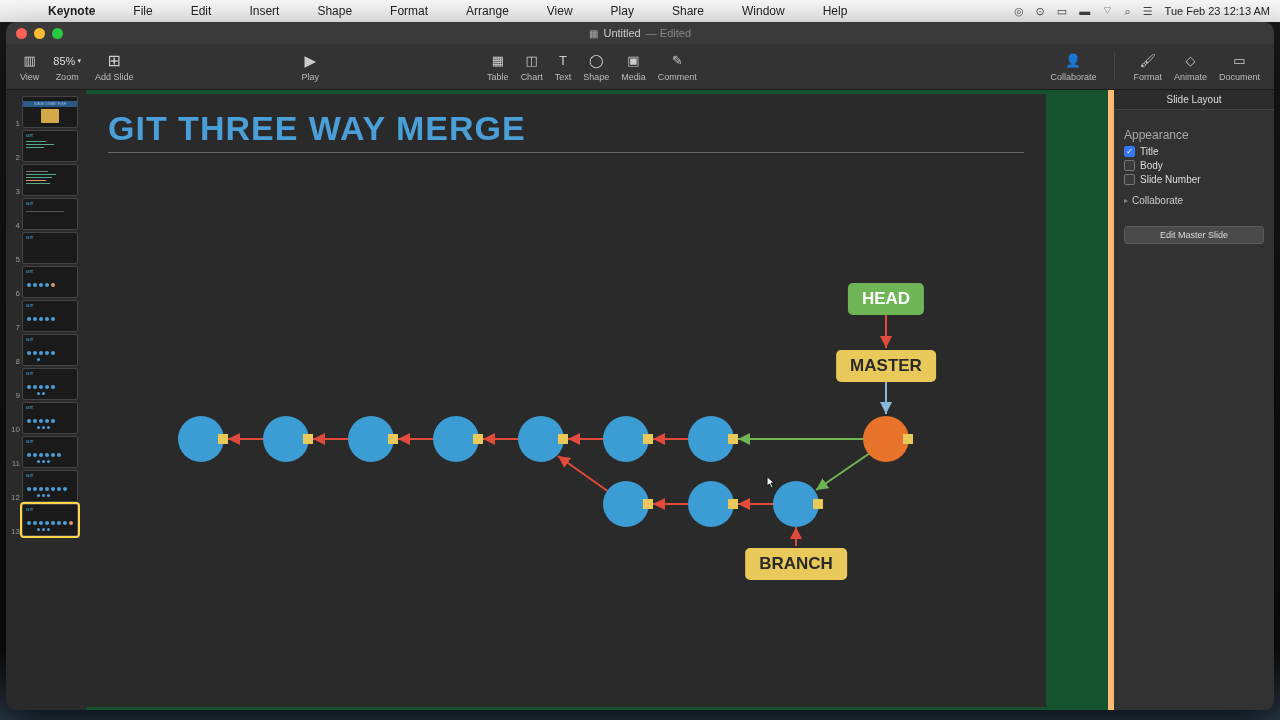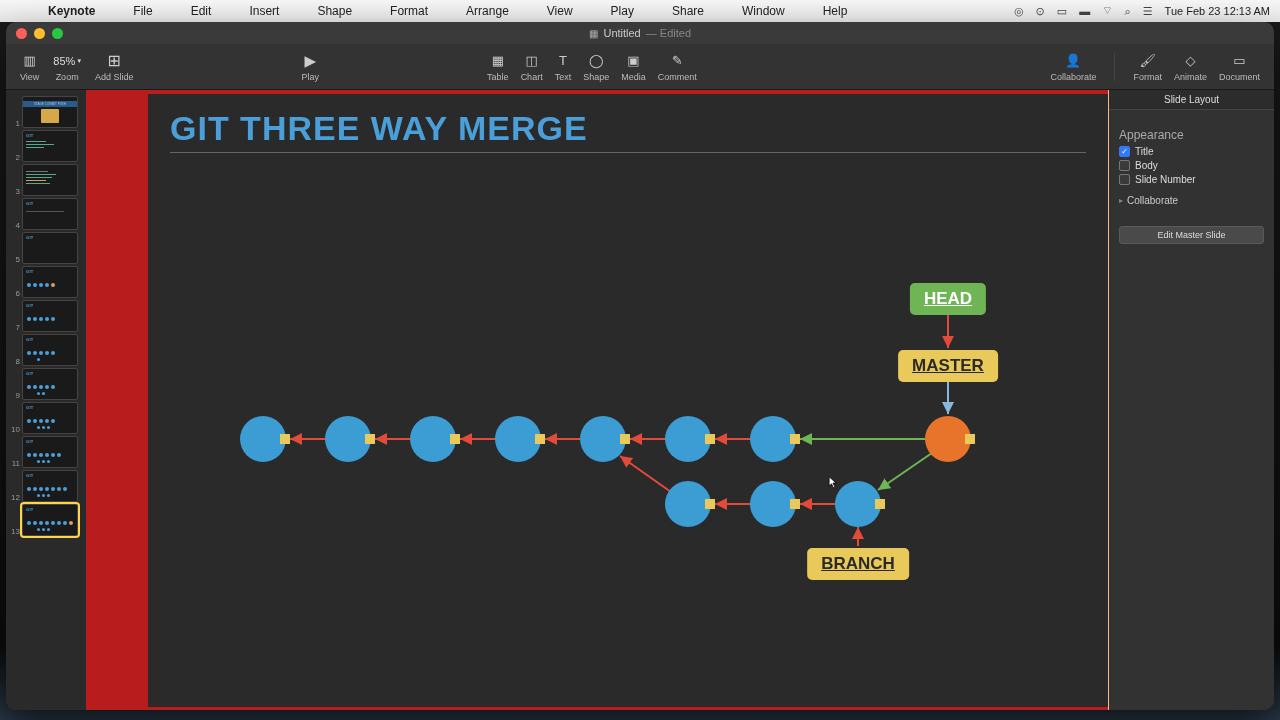--- a/index.html
+++ b/index.html
@@ -53,36 +53,36 @@
 .thumb .mini-dots{position:absolute;bottom:8px;left:4px;right:4px;display:flex;gap:2px;}
 .thumb .mini-dots span{width:4px;height:4px;border-radius:50%;background:#4a9fd8;}
 .thumb.t1 .banner{position:absolute;top:4px;left:0;right:0;height:6px;background:#2a5a8a;display:flex;align-items:center;justify-content:center;color:#9dc4e8;font-size:3px;}
 .thumb.t1 .pkg{position:absolute;bottom:4px;left:18px;width:18px;height:14px;background:#d4a94a;border-radius:1px;}
 .thumb.code .line{position:absolute;left:3px;height:1px;background:#5a8;}
 .thumb.mini-graph .mini-dots{bottom:10px;}
 .thumb.mini-graph .mini-dots2{position:absolute;bottom:4px;left:14px;display:flex;gap:2px;}
 .thumb.mini-graph .mini-dots2 span{width:3px;height:3px;border-radius:50%;background:#4a9fd8;}
 
 
-.canvas-wrap{flex:1;background:#b91c1c;display:flex;align-items:center;justify-content:flex-end;overflow:hidden;}
+.canvas-wrap{flex:1;background:#14532d;display:flex;align-items:center;justify-content:flex-start;overflow:hidden;}
 .slide{width:960px;height:613px;background:#2a2a2a;position:relative;}
 .slide-rule{position:absolute;top:58px;left:22px;right:22px;height:1px;background:#666;}
 .slide-title{position:absolute;top:15px;left:22px;font-size:34px;font-weight:800;color:#4a9fd8;letter-spacing:1px;font-family:"Helvetica Neue",sans-serif;font-stretch:condensed;}
 .diagram{position:absolute;inset:0;}
 .node{position:absolute;width:46px;height:46px;border-radius:50%;background:#3b9dd4;transform:translate(-50%,-50%);}
 .node .dot{position:absolute;right:-4px;top:50%;width:10px;height:10px;background:#e8c95a;transform:translateY(-50%);}
 .node.orange{background:#e8732a;}
-.tag{position:absolute;transform:translate(-50%,-50%);padding:6px 14px;border-radius:5px;font-weight:800;font-size:17px;font-family:"Helvetica Neue",sans-serif;font-stretch:condensed;text-decoration:underline;}
+.tag{position:absolute;transform:translate(-50%,-50%);padding:6px 14px;border-radius:5px;font-weight:800;font-size:17px;font-family:"Helvetica Neue",sans-serif;font-stretch:condensed;}
 .tag.green{background:#6fb556;color:#fff;}
 .tag.yellow{background:#e8c95a;color:#2a2a2a;}
 svg.arrows{position:absolute;inset:0;width:100%;height:100%;}
 .cursor{position:absolute;width:10px;height:14px;pointer-events:none;}
 
 
-.inspector{width:166px;background:#323232;border-left:1px solid #fdba74;display:flex;flex-direction:column;font-size:10px;color:#ccc;}
+.inspector{width:166px;background:#323232;border-left:6px solid #fdba74;display:flex;flex-direction:column;font-size:10px;color:#ccc;}
 .insp-tab{height:20px;background:#2c2c2c;border-bottom:1px solid #444;display:flex;align-items:center;justify-content:center;font-size:10px;color:#ddd;}
 .insp-section{padding:8px 10px;}
 .layout-row{display:flex;gap:8px;align-items:flex-start;margin-bottom:8px;}
 .layout-preview{width:46px;height:30px;background:#1a1a1a;border:1px solid #555;border-radius:2px;position:relative;}
 .layout-preview .lp-title{position:absolute;top:3px;left:3px;width:18px;height:2px;background:#6aa;}
 .layout-preview .lp-b{position:absolute;top:8px;left:3px;width:30px;height:1px;background:#555;}
 .layout-name{font-size:10px;color:#fff;font-weight:600;margin-bottom:4px;}
 .insp-btn{display:block;width:100%;background:#4a4a4a;border:1px solid #5a5a5a;border-radius:3px;color:#ddd;font-size:9px;padding:3px 0;text-align:center;cursor:default;}
 .insp-label{font-size:12px;color:#aaa;margin:10px 0 4px;}
 .chk-row{display:flex;align-items:center;gap:5px;font-size:10px;color:#ddd;margin:3px 0;}

